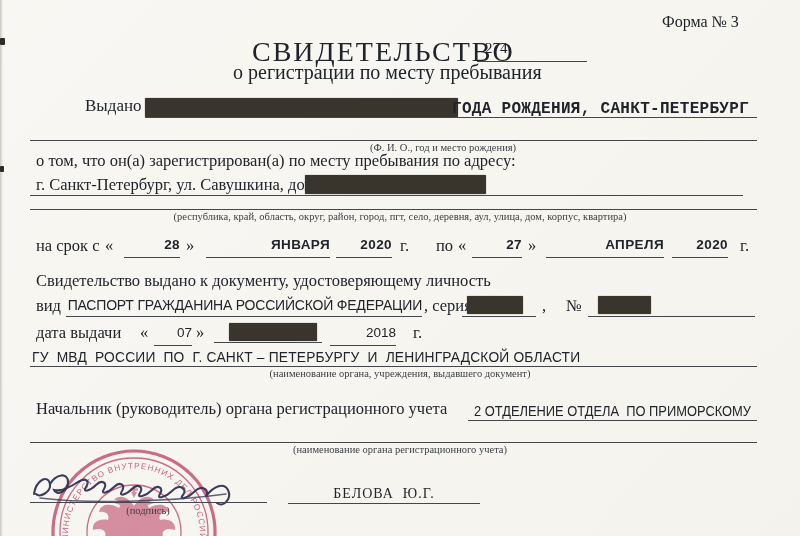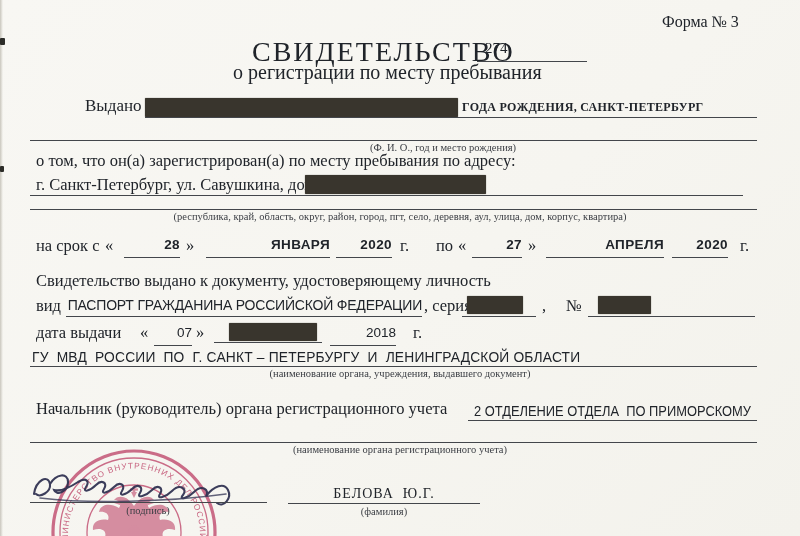--- a/index.html
+++ b/index.html
@@ -32,21 +32,21 @@
   <div class="speck" style="left:0;top:166px;width:4px;height:6px;"></div>
 
   <div class="abs" style="left:662px;top:13px;font-size:16px;" data-bind="meta.form_label">Форма № 3</div>
 
   <div class="abs" style="left:252px;top:36px;font-size:28px;letter-spacing:2px;" data-bind="title.main">СВИДЕТЕЛЬСТВО</div>
   <div class="abs uline" style="left:477px;top:40px;width:102px;height:21px;font-size:15px;padding-left:8px;" data-bind="title.number">274</div>
   <div class="abs" style="left:233px;top:61px;font-size:20px;" data-bind="title.subtitle">о регистрации по месту пребывания</div>
 
   <div class="abs t17" style="left:85px;top:96px;" data-bind="issued.label">Выдано</div>
   <div class="abs bar" style="left:145px;top:98px;width:313px;height:19px;"></div>
-  <div class="abs" style="left:462px;top:100px;font-weight:700;font-size:12px;letter-spacing:.3px;" data-bind="issued.value">ГОДА РОЖДЕНИЯ, САНКТ-ПЕТЕРБУРГ</div>
+  <div class="abs" style="left:452px;top:100px;font-weight:700;font-size:16px;letter-spacing:.3px;font-family:Liberation Mono, monospace;" data-bind="issued.value">ГОДА РОЖДЕНИЯ, САНКТ-ПЕТЕРБУРГ</div>
   <div class="abs hline" style="left:145px;top:117px;width:612px;"></div>
 
   <div class="abs hline" style="left:30px;top:140px;width:727px;"></div>
   <div class="abs cap" style="left:318px;top:142px;width:250px;" data-bind="issued.caption">(Ф. И. О., год и место рождения)</div>
 
   <div class="abs t16" style="left:36px;top:151px;" data-bind="registration.intro">о том, что он(а) зарегистрирован(а) по месту пребывания по адресу:</div>
   <div class="abs t16" style="left:36px;top:175px;" data-bind="registration.address">г. Санкт-Петербург, ул. Савушкина, дом</div>
   <div class="abs bar" style="left:305px;top:175px;width:181px;height:19px;"></div>
   <div class="abs hline" style="left:30px;top:195px;width:713px;"></div>
   <div class="abs hline" style="left:30px;top:209px;width:727px;"></div>
@@ -139,14 +139,13 @@
       <path d="M6,28 C8,14 20,8 22,18 C23,26 12,32 8,28"></path>
       <path d="M22,18 C28,8 40,6 40,16 C40,26 28,30 26,24 C34,26 44,20 50,16 C58,11 62,15 58,21 C54,27 62,25 68,19 C74,13 80,17 76,23 C72,29 80,27 86,21 C92,15 98,19 94,25 C90,31 98,29 104,23 C110,17 116,21 112,27 C108,33 118,30 124,24 C130,18 136,22 132,28 C128,34 138,31 144,25 C152,17 160,23 155,29 C150,35 160,32 166,26 C174,18 182,24 178,30 C186,20 196,16 200,24 C204,32 196,42 189,37"></path>
       <path d="M12,32 C60,38 140,36 198,28" stroke-width="1.6" opacity="0.8"></path>
     </g>
   </svg>
   <div class="abs hline" style="left:30px;top:502px;width:237px;"></div>
   <div class="abs cap" style="left:100px;top:505px;width:96px;" data-bind="signature.caption">(подпись)</div>
 
   <div class="abs" style="left:288px;top:486px;width:192px;text-align:center;font-size:14px;letter-spacing:1px;" data-bind="signature.name">БЕЛОВА&nbsp; Ю.Г.</div>
   <div class="abs hline" style="left:288px;top:503px;width:192px;"></div>
-  <div class="abs cap" style="left:288px;top:506px;width:192px;" data-bind="signature.name_caption">(фамилия)</div>
 </div>
 
 </body></html>

